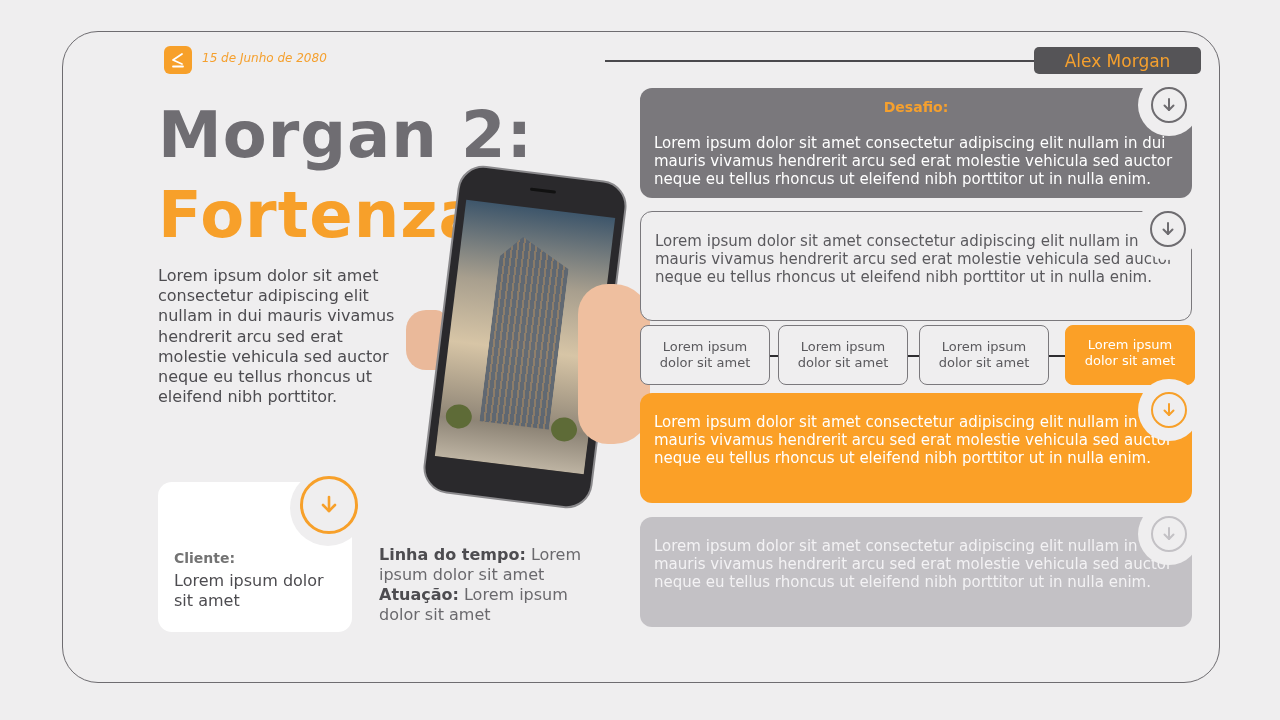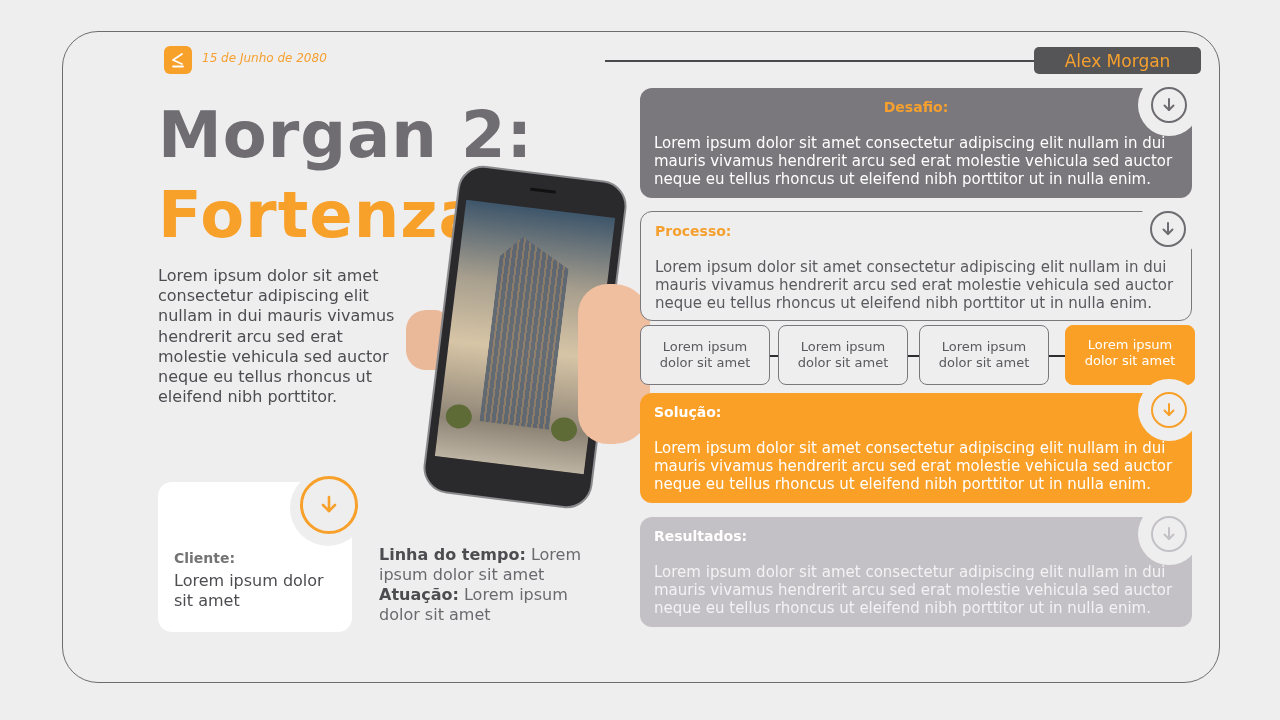--- a/index.html
+++ b/index.html
@@ -192,53 +192,50 @@
   <div class="notch"></div>
   <div class="dl">
     <svg width="18" height="18" viewBox="0 0 18 18">
         <line x1="9" y1="3" x2="9" y2="14" stroke="#6e6c70" stroke-width="2" stroke-linecap="round"></line>
         <path d="M4.5 9.5 L9 14 L13.5 9.5" stroke="#6e6c70" stroke-width="2" fill="none" stroke-linecap="round" stroke-linejoin="round"></path>
       </svg>
   </div>
 </div>
 
 <div class="panel p-processo">
-  <div class="label">Processo:</div>
   <div class="body">Lorem ipsum dolor sit amet consectetur adipiscing elit nullam in dui mauris vivamus hendrerit arcu sed erat molestie vehicula sed auctor neque eu tellus rhoncus ut eleifend nibh porttitor ut in nulla enim.</div>
   <div class="notch"></div>
   <div class="dl">
     <svg width="18" height="18" viewBox="0 0 18 18">
         <line x1="9" y1="3" x2="9" y2="14" stroke="#6e6c70" stroke-width="2" stroke-linecap="round"></line>
         <path d="M4.5 9.5 L9 14 L13.5 9.5" stroke="#6e6c70" stroke-width="2" fill="none" stroke-linecap="round" stroke-linejoin="round"></path>
       </svg>
   </div>
 </div>
 
 <div class="steps">
   <div class="step-line"></div>
   <div class="step" style="left:0">Lorem ipsum dolor sit amet</div>
   <div class="step" style="left:138px">Lorem ipsum dolor sit amet</div>
   <div class="step" style="left:279px">Lorem ipsum dolor sit amet</div>
   <div class="step active" style="left:425px">Lorem ipsum dolor sit amet</div>
 </div>
 
 <div class="panel p-solucao">
-  <div class="label">Solução:</div>
   <div class="body">Lorem ipsum dolor sit amet consectetur adipiscing elit nullam in dui mauris vivamus hendrerit arcu sed erat molestie vehicula sed auctor neque eu tellus rhoncus ut eleifend nibh porttitor ut in nulla enim.</div>
   <div class="notch"></div>
   <div class="dl">
     <svg width="18" height="18" viewBox="0 0 18 18">
         <line x1="9" y1="3" x2="9" y2="14" stroke="#f7a02a" stroke-width="2" stroke-linecap="round"></line>
         <path d="M4.5 9.5 L9 14 L13.5 9.5" stroke="#f7a02a" stroke-width="2" fill="none" stroke-linecap="round" stroke-linejoin="round"></path>
       </svg>
   </div>
 </div>
 
 <div class="panel p-resultados">
-  <div class="label">Resultados:</div>
   <div class="body">Lorem ipsum dolor sit amet consectetur adipiscing elit nullam in dui mauris vivamus hendrerit arcu sed erat molestie vehicula sed auctor neque eu tellus rhoncus ut eleifend nibh porttitor ut in nulla enim.</div>
   <div class="notch"></div>
   <div class="dl">
     <svg width="18" height="18" viewBox="0 0 18 18">
         <line x1="9" y1="3" x2="9" y2="14" stroke="#c3c1c5" stroke-width="2" stroke-linecap="round"></line>
         <path d="M4.5 9.5 L9 14 L13.5 9.5" stroke="#c3c1c5" stroke-width="2" fill="none" stroke-linecap="round" stroke-linejoin="round"></path>
       </svg>
   </div>
 </div>
 

